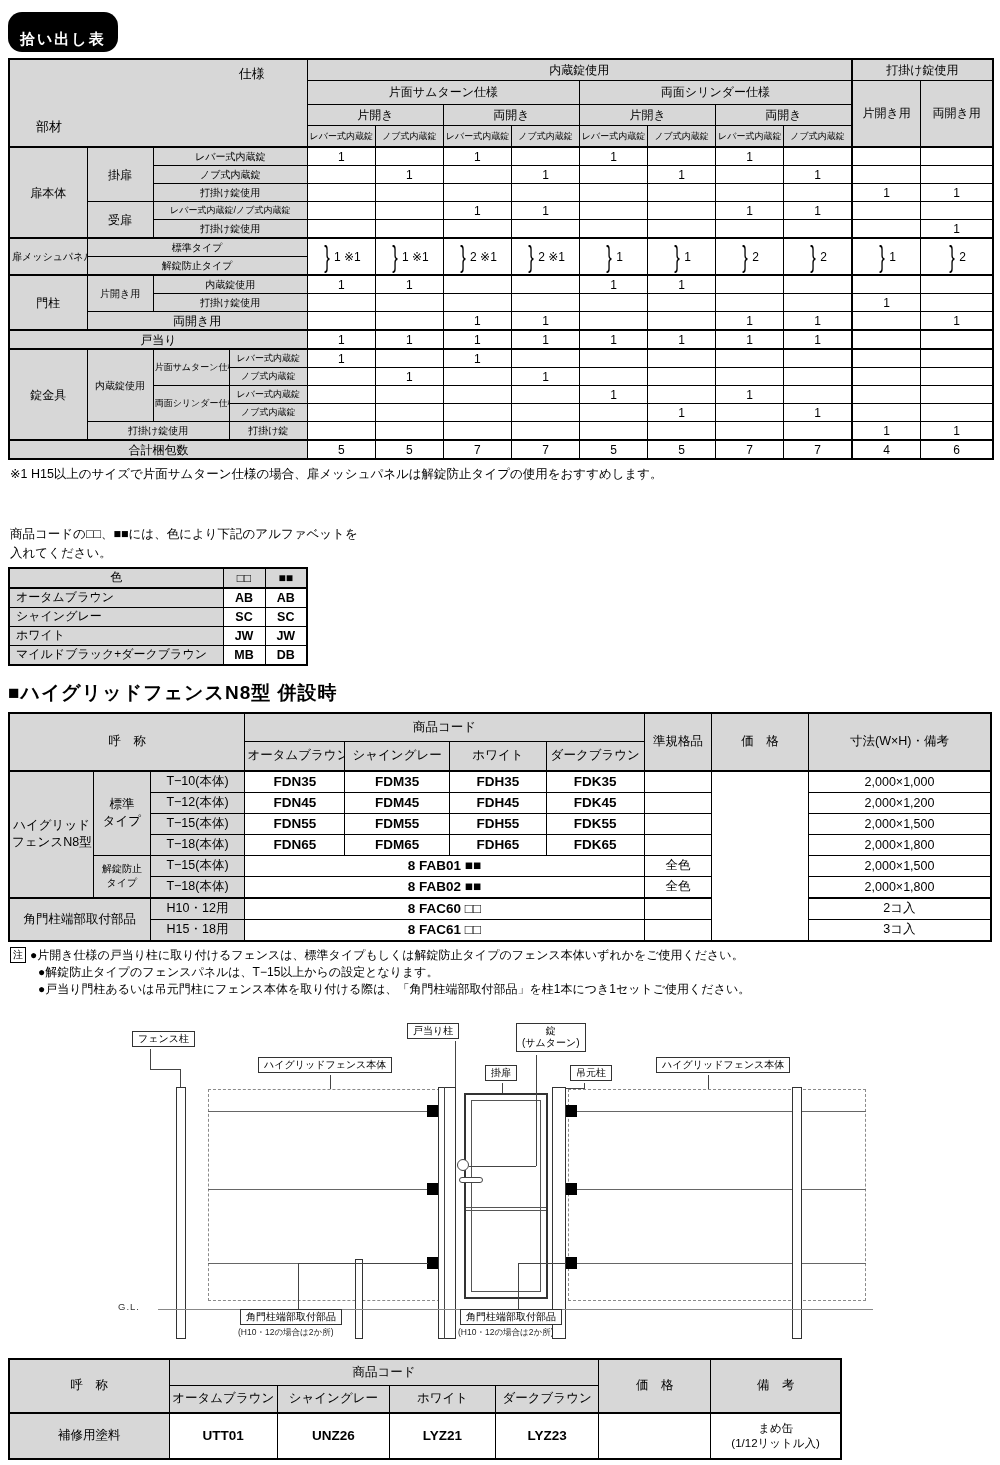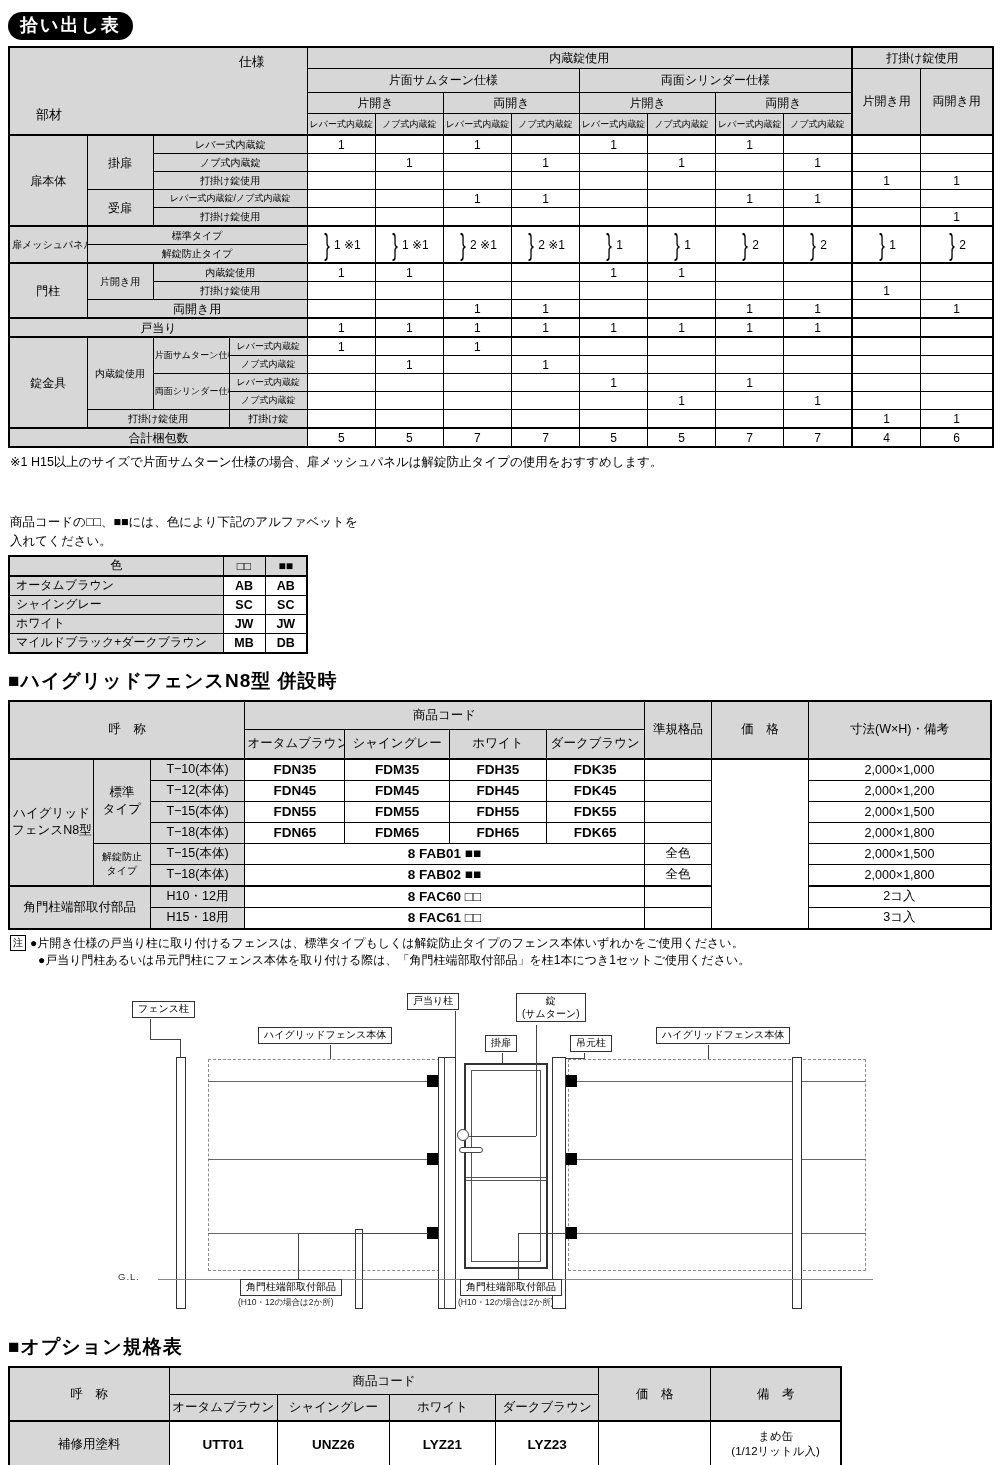--- a/index.html
+++ b/index.html
@@ -1,21 +1,21 @@
 <!DOCTYPE html>
 <html><head>
 <meta charset="utf-8">
 <style>
   html,body{margin:0;padding:0;background:#fff;color:#000;
     font-family:"Liberation Sans","DejaVu Sans",sans-serif;}
   body{width:1000px;position:relative;font-size:12px;}
   .wrap{padding:8px 6px 10px 8px;}
   
   .sec-title{font-size:19px;font-weight:bold;letter-spacing:1px;display:flex;align-items:center;gap:14px;margin:4px 0 6px 0;}
-  .badge{background:#000;color:#fff;font-size:18px;font-weight:bold;border-radius:14px;padding:1px 12px 3px 12px;letter-spacing:2px;}
+  .badge{background:#000;color:#fff;font-size:15px;font-weight:bold;border-radius:14px;padding:18px 12px 3px 12px;letter-spacing:2px;}
   
   table{border-collapse:collapse;table-layout:fixed;}
   td,th{border:1px solid #000;padding:0 2px;text-align:center;vertical-align:middle;font-weight:normal;overflow:hidden;white-space:nowrap;}
   .lab{background:#d7d7d7;}
   .bt{border-top:2px solid #000 !important;}
   .bl{border-left:2px solid #000 !important;}
   
   .mt{border:2px solid #000;width:986px;font-size:12px;}
   .mt td{height:17px;line-height:1;}
   .mt th{background:#d7d7d7;height:20px;font-size:12px;}
@@ -476,20 +476,21 @@
       <td class="lab">H15・18用</td>
       <td class="code" colspan="4">8 FAC61 □□</td>
       <td></td>
       <td>3コ入</td>
     </tr>
   </tbody>
     </table>
 
   <div class="notes">
     <div><span class="mark">注</span><span>●片開き仕様の戸当り柱に取り付けるフェンスは、標準タイプもしくは解錠防止タイプのフェンス本体いずれかをご使用ください。</span></div>
+    <div class="indent"><span>●解錠防止タイプのフェンスパネルは、T−15以上からの設定となります。</span></div>
     <div class="indent"><span>●戸当り門柱あるいは吊元門柱にフェンス本体を取り付ける際は、「角門柱端部取付部品」を柱1本につき1セットご使用ください。</span></div>
   </div>
 
   <div class="diagram">
 
     <div class="panel" style="left:200px;top:80px;width:232px;height:212px"></div>
     <div class="panel" style="left:560px;top:80px;width:298px;height:212px"></div>
     <div class="rail" style="left:200px;top:102px;width:232px"></div>
     <div class="rail" style="left:200px;top:180px;width:232px"></div>
     <div class="rail" style="left:200px;top:254px;width:232px"></div>
@@ -545,23 +546,20 @@
     </div>
     <div class="dlabel" style="left:477px;top:56px">掛扉</div>
     <div class="dlabel" style="left:562px;top:56px">吊元柱</div>
     <div class="dlabel" style="left:648px;top:48px">ハイグリッドフェンス本体</div>
     <div class="dlabel" style="left:232px;top:300px">角門柱端部取付部品</div>
     <div class="dcap" style="left:230px;top:318px">(H10・12の場合は2か所)</div>
     <div class="dlabel" style="left:452px;top:300px">角門柱端部取付部品</div>
     <div class="dcap" style="left:450px;top:318px">(H10・12の場合は2か所)</div>
   </div>
 
-  <div class="sec-title" style="margin-top:10px">
-    <span>■オプション規格表</span>
-  </div>
 
   <table class="ft" style="width:834px">
     <colgroup>
       <col style="width:160px">
         <col style="width:108px">
         <col style="width:112px">
         <col style="width:106px">
         <col style="width:103px">
       <col style="width:112px">
         <col style="width:130px">

